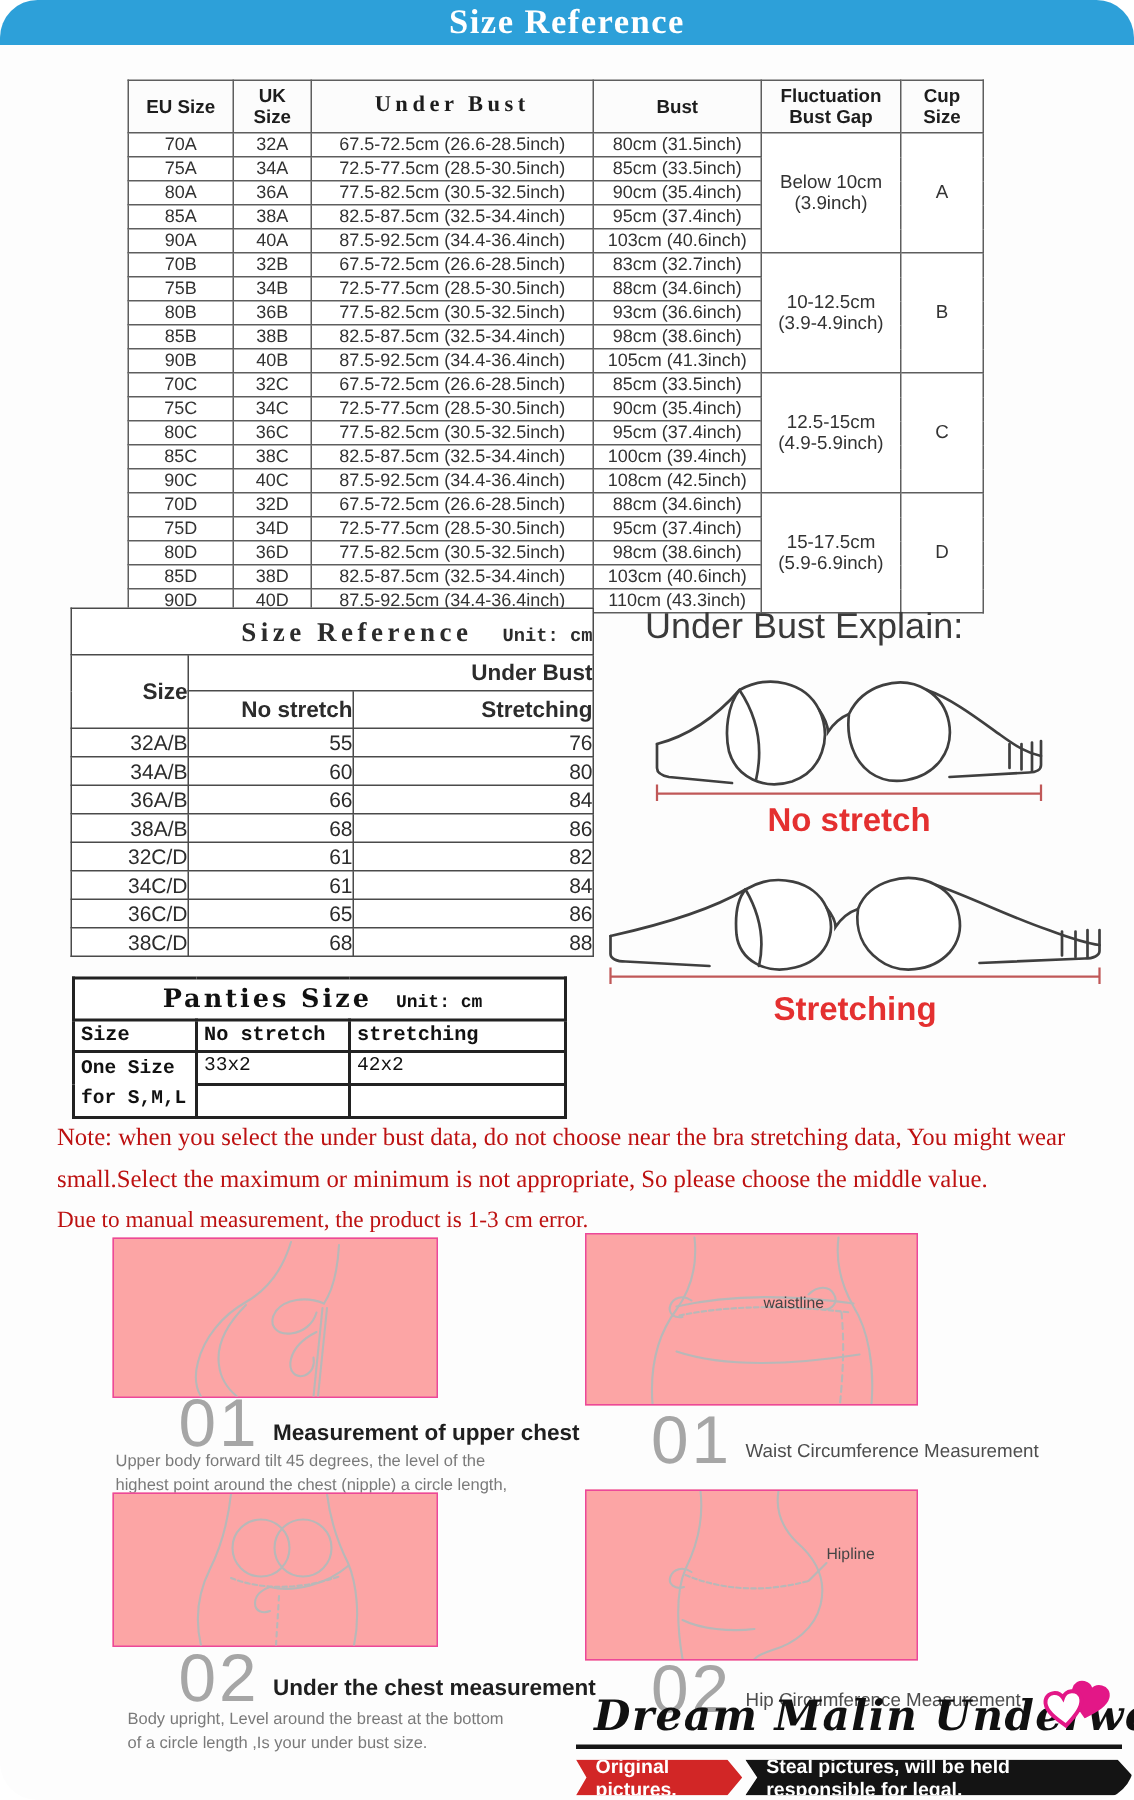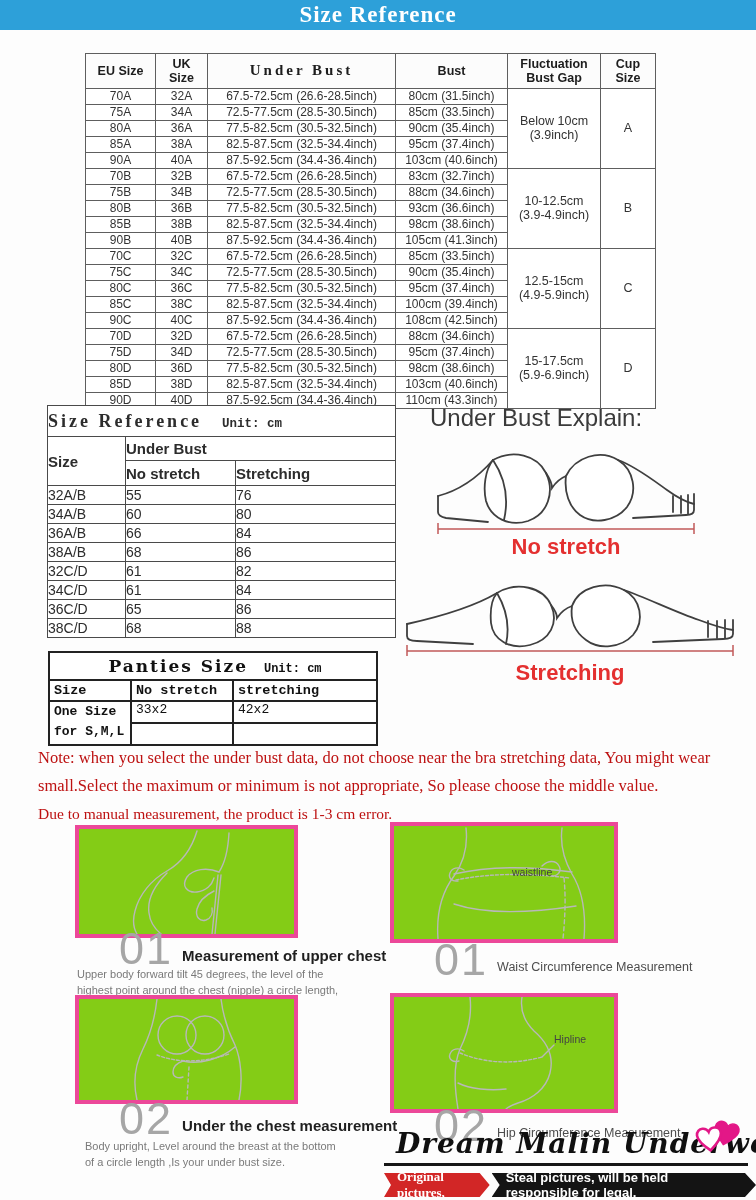--- a/index.html
+++ b/index.html
@@ -1,18 +1,18 @@
 <!DOCTYPE html>
 <html style="--accent_blue: #2da0d9; --red_note: #bd1111; --label_red: #e43030; --banner_red: #d22626; --heart_pink: #e31787; --measure_line: #c05858;"><head>
 <meta charset="utf-8">
 <style>
   html,body { margin:0; padding:0; background:#ffffff; }
   .page {
     position:relative; width:756px; height:1200px; overflow:hidden;
-    background:#fdfdfd; font-family:"Liberation Sans", sans-serif;
+    background:#fdfdfd; font-family:"Liberation Sans", sans-serif;border-radius:25px;
   }
 
   
   .top-banner {
     position:absolute; left:0; top:0; width:756px; height:30px;
     background:var(--accent_blue,#2da0d9); display:flex; align-items:center; justify-content:center;
   }
   .top-banner h1 {
     margin:0; color:#ffffff; font-family:"Liberation Serif", serif;
     font-size:23px; font-weight:700; letter-spacing:1px;
@@ -28,21 +28,21 @@
   .bra-table th, .bra-table td { border:1px solid #5e5e5e; text-align:center; padding:0; }
   .bra-table thead th { height:34px; font-size:12.5px; font-weight:700; color:#1d1d1d; line-height:1.15; background:#fcfcfc; }
   .bra-table thead th.underbust-h { font-family:"Liberation Serif", serif; font-size:15px; letter-spacing:3px; }
   .bra-table tbody td { height:15px; font-size:12px; white-space:pre-line; line-height:1.1; }
   .bra-table tbody td.gap-cell, .bra-table tbody td.cup-cell { font-size:12.5px; }
 
   
   .ref-table {
     position:absolute; left:47px; top:405px; width:348px; background:#fff; color:#2c2c2c;
   }
-  .ref-table th, .ref-table td { border:1px solid #4a4a4a; text-align:left; padding:0; }
+  .ref-table th, .ref-table td { border:1px solid #4a4a4a; text-align:right; padding:0; }
   .ref-table .title-cell { height:30px; }
   .ref-table .title-main { font-family:"Liberation Serif", serif; font-weight:700; font-size:18px; letter-spacing:3px; }
   .ref-table .title-unit { font-family:"Liberation Mono", monospace; font-size:12.5px; margin-left:20px; }
   .ref-table thead th { font-size:15px; font-weight:700; }
   .ref-table .h1 { height:23px; }
   .ref-table .h2 { height:25px; }
   .ref-table tbody td { height:18px; font-size:14px; }
 
   
   .explain-title { position:absolute; left:418px; top:404px; font-size:24px; color:#3a3a3a;margin-left:12px; }
@@ -64,21 +64,21 @@
 
   
   .note {
     position:absolute; left:38px; top:744px; width:714px;
     font-family:"Liberation Serif", serif; color:var(--red_note,#bd1111);
   }
   .note .ln { display:block; font-size:16.5px; line-height:28px; }
   .note .ln.small { font-size:15.5px; }
 
   
-  .panel-box { position:absolute; background:#84cc16; border:4px solid #ec4899; }
+  .panel-box { position:absolute; background:#fca5a5; border:1px solid #ec4899; }
   .panel-box svg { display:block; }
   .inner-label { position:absolute; font-size:10.5px; color:#444; }
   .cap { position:absolute; display:flex; align-items:flex-end; gap:9px; white-space:nowrap; }
   .cap .num { font-size:45px; line-height:0.78; color:#a6a6a6; letter-spacing:2px; font-weight:400;margin-left:44px; }
   .cap .t-bold { font-size:15px; font-weight:700; color:#1f1f1f; padding-bottom:2px; }
   .cap .t-reg { font-size:12.5px; color:#4d4d4d; padding-bottom:3px; }
   .desc { position:absolute; font-size:11px; color:#7a7a7a; line-height:16px; }
 
   
   .brand {
@@ -86,21 +86,20 @@
     font-family:"DejaVu Serif", serif; font-style:italic; font-weight:700;
     font-size:28px; color:#101010; letter-spacing:1px;
   }
   .hearts { position:absolute; left:692px; top:1114px; }
   .footer-rule { position:absolute; left:384px; top:1163px; width:364px; height:3px; background:#161616; }
   .arrow-banner { position:absolute; left:384px; top:1173px; height:24px; display:flex; align-items:stretch; }
   .seg { display:flex; align-items:center; color:#fff; font-weight:700; font-size:13px; }
   .seg-red {
     background:var(--banner_red,#d22626); padding:0 16px 0 13px;
     clip-path:polygon(0 0, calc(100% - 10px) 0, 100% 50%, calc(100% - 10px) 100%, 0 100%, 7px 50%);
-    font-family:Liberation Serif, serif;
   }
   .seg-black {
     background:#141414; margin-left:2px; padding:0 18px 0 14px;
     clip-path:polygon(0 0, calc(100% - 11px) 0, 100% 50%, calc(100% - 11px) 100%, 0 100%, 8px 50%);
   }
 </style>
 </head>
 <body>
 
 <div class="page">

